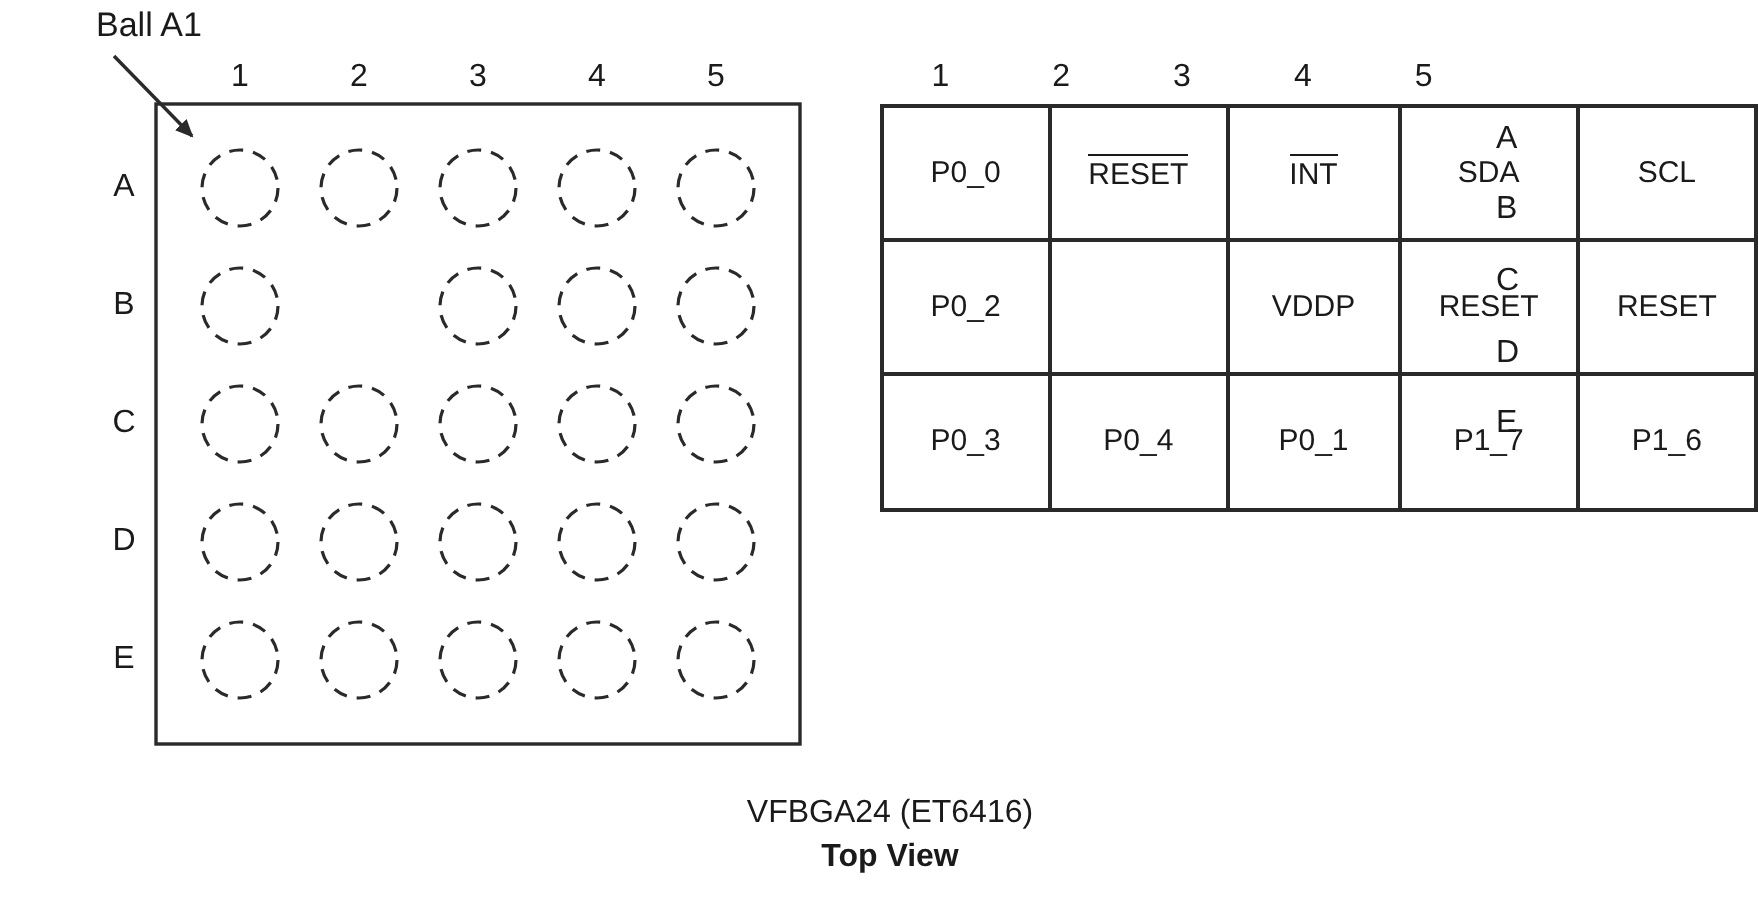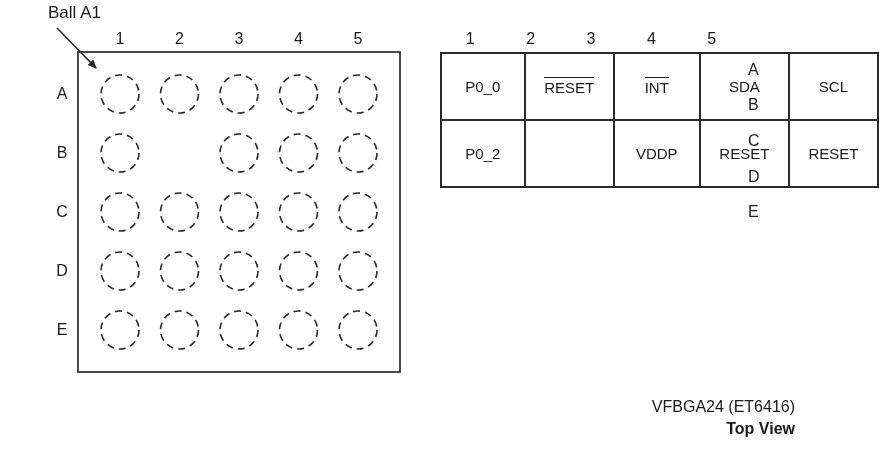--- a/index.html
+++ b/index.html
@@ -14,21 +14,21 @@
     position:absolute; left:440px; top:52px;
     border-collapse:collapse; table-layout:fixed;
   }
   table.pins td {
     width:58px; height:33.2px; padding:16px;
     border:2px solid #2a2a2a;
     text-align:center; vertical-align:middle;
     font-size:15px; color:#1a1a1a;
   }
   .ovl { display:inline-block; border-top:1.5px solid #1a1a1a; padding-top:2px; line-height:1.05; }
-  .caption { position:absolute; left:95px; width:700px; text-align:right; font-size:16px; color:#1a1a1a; }
+  .caption { position:absolute; left:95px; width:700px; text-align:center; font-size:16px; color:#1a1a1a; }
   .cap1 { top:398px; }
   .cap2 { top:420px;font-weight:bold; }
 </style>
 </head>
 <body>
 
 <div class="canvas">
 
   <svg id="diagram-svg" width="879" height="459">
     <defs>
@@ -99,20 +99,27 @@
           <td>SDA</td>
           <td>SCL</td>
         </tr>
         <tr>
           <td>P0_2</td>
           <td></td>
           <td>VDDP</td>
           <td>RESET</td>
           <td>RESET</td>
         </tr>
+        <tr>
+          <td>P0_3</td>
+          <td>P0_4</td>
+          <td>P0_1</td>
+          <td>P1_7</td>
+          <td>P1_6</td>
+        </tr>
       </tbody>
     </table>
   <div id="table-row-labels">
       <div class="lbl" style="left: 748px; top: 58.8px; width: 30px; text-align: left;">A</div>
       <div class="lbl" style="left: 748px; top: 94.4px; width: 30px; text-align: left;">B</div>
       <div class="lbl" style="left: 748px; top: 130px; width: 30px; text-align: left;">C</div>
       <div class="lbl" style="left: 748px; top: 165.6px; width: 30px; text-align: left;">D</div>
       <div class="lbl" style="left: 748px; top: 201.2px; width: 30px; text-align: left;">E</div>
     </div>
 

